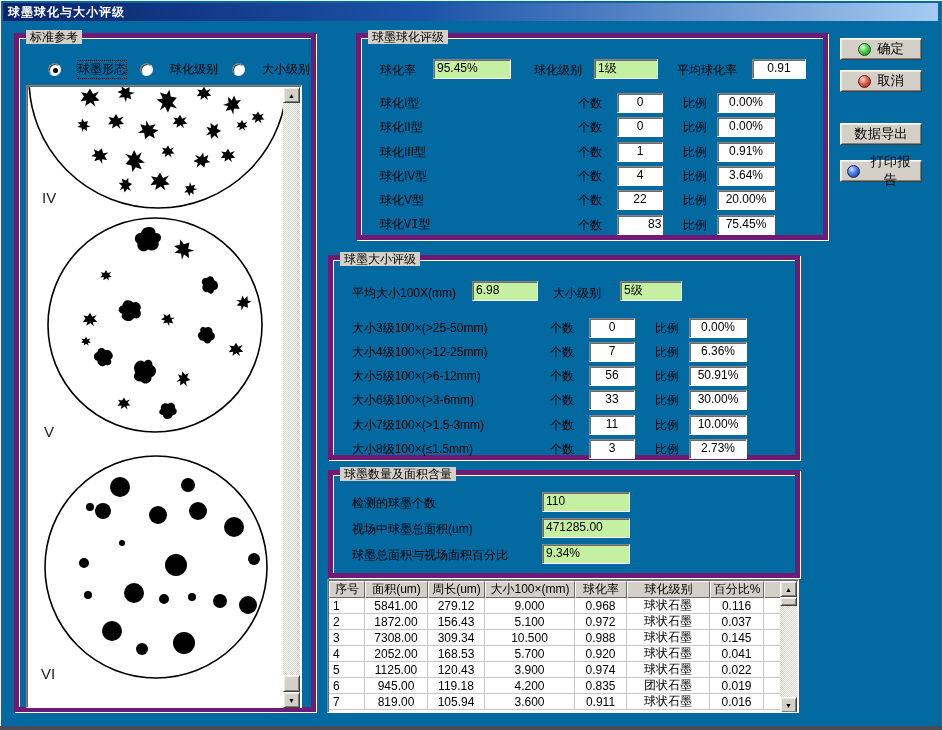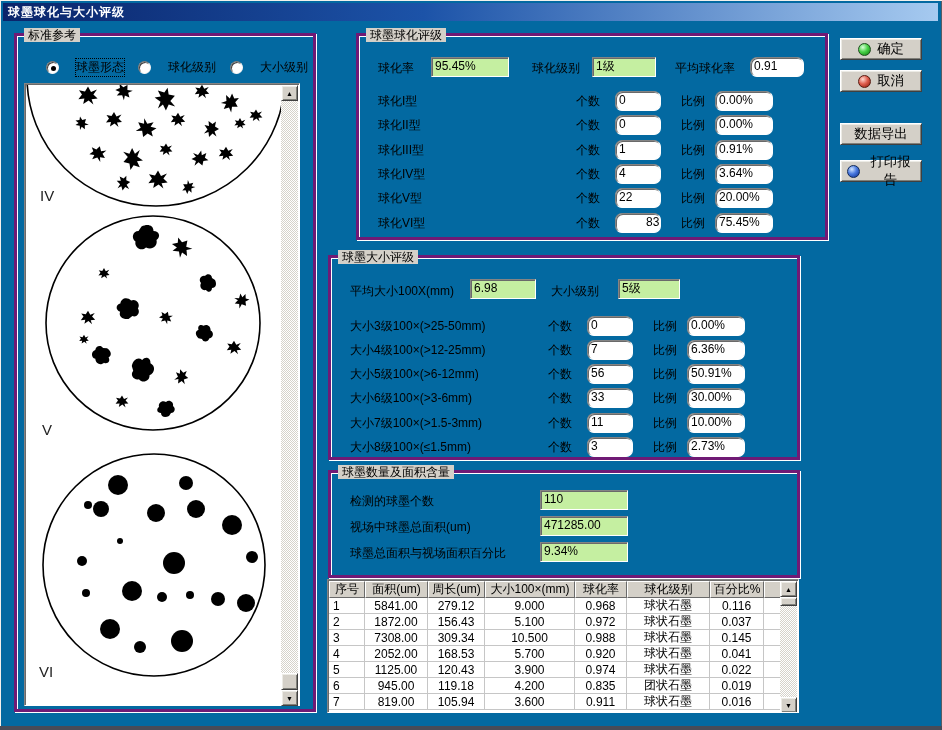--- a/index.html
+++ b/index.html
@@ -6,28 +6,28 @@
   body{width:942px;height:730px;font-family:"Liberation Sans","DejaVu Sans",sans-serif;font-size:12px;color:#000;}
   .window{position:relative;width:942px;height:730px;background:#0369a1;overflow:hidden;
     box-shadow:inset 1px 1px 0 #f3f1ec, inset -1px 0 0 #585b63;
     border-bottom:4px solid #474b58;box-sizing:border-box;}
   .abs{position:absolute;}
   
   .titlebar{left:3px;top:3px;width:935px;height:18px;
     background:linear-gradient(to right,#0a246a,#1c53a8 45%,#a6caf0);
     color:#fff;font-weight:bold;display:flex;align-items:center;padding-left:5px;box-sizing:border-box;letter-spacing:1px;}
   
-  .group{border:3px solid #701a75;box-shadow:1px 1px 0 #ffffff, inset 1px 1px 0 #ffffff;box-sizing:border-box;}
+  .group{border:5px solid #701a75;box-shadow:1px 1px 0 #ffffff, inset 1px 1px 0 #ffffff;box-sizing:border-box;}
   .group-label{position:absolute;top:-8px;left:7px;background:#d4d0c8;padding:0 4px;line-height:14px;}
   
   .field{position:absolute;box-sizing:border-box;height:20px;background:#fff;
     border:1px solid;border-color:#848484 #ffffff #ffffff #848484;
     box-shadow:inset 1px 1px 0 #6a6a6a;line-height:17px;padding:0 3px;overflow:hidden;}
   .field.green{background:#c5efa1;}
-  .field.num{text-align:left;border-radius:7px;}
+  .field.num{text-align:center;}
   .lbl{position:absolute;white-space:nowrap;line-height:14px;}
   
   .btn{position:absolute;width:82px;height:22px;background:#d4d0c8;
     border:1px solid;border-color:#ffffff #404040 #404040 #ffffff;
     box-shadow:inset 1px 1px 0 #ecebe5, inset -1px -1px 0 #80807a;
     display:flex;align-items:center;justify-content:center;gap:6px;box-sizing:border-box;cursor:pointer;}
   .sphere{width:11px;height:11px;border-radius:50%;flex:0 0 auto;}
   .sphere.green{background:radial-gradient(circle at 35% 30%,#d8ffd8,#4ad24a 45%,#0a7a0a);border:1px solid #1d4d1d;}
   .sphere.red{background:radial-gradient(circle at 35% 30%,#ffd8d0,#e06050 45%,#8a1505);border:1px solid #5a1a10;}
   .sphere.blue{background:radial-gradient(circle at 35% 30%,#d0e4ff,#4a7ae0 45%,#0a2a8a);border:1px solid #102a5a;}
@@ -206,21 +206,21 @@
     <span class="field num" style="left:256px;top:128px;width:46px;">4</span>
     <span class="lbl" style="left:322px;top:131px;">比例</span>
     <span class="field num" style="left:356px;top:128px;width:58px;">3.64%</span>
 
     <span class="lbl" style="left:19px;top:155px;">球化V型</span>
     <span class="lbl" style="left:217px;top:155px;">个数</span>
     <span class="field num" style="left:256px;top:152px;width:46px;">22</span>
     <span class="lbl" style="left:322px;top:155px;">比例</span>
     <span class="field num" style="left:356px;top:152px;width:58px;">20.00%</span>
 
-    <span class="lbl" style="left:19px;top:180px;">球化VI型</span>
+    <span class="lbl" style="left:19px;top:180px;font-family:Liberation Mono, monospace;">球化VI型</span>
     <span class="lbl" style="left:217px;top:180px;">个数</span>
     <span class="field num" style="left:256px;top:177px;width:46px;padding-left:30px;">83</span>
     <span class="lbl" style="left:322px;top:180px;">比例</span>
     <span class="field num" style="left:356px;top:177px;width:58px;">75.45%</span>
   </div>
 
   <div class="abs group" style="left:328px;top:255px;width:472px;height:205px;">
     <span class="group-label">球墨大小评级</span>
 
     <span class="lbl" style="left:19px;top:26px;">平均大小100X(mm)</span>

